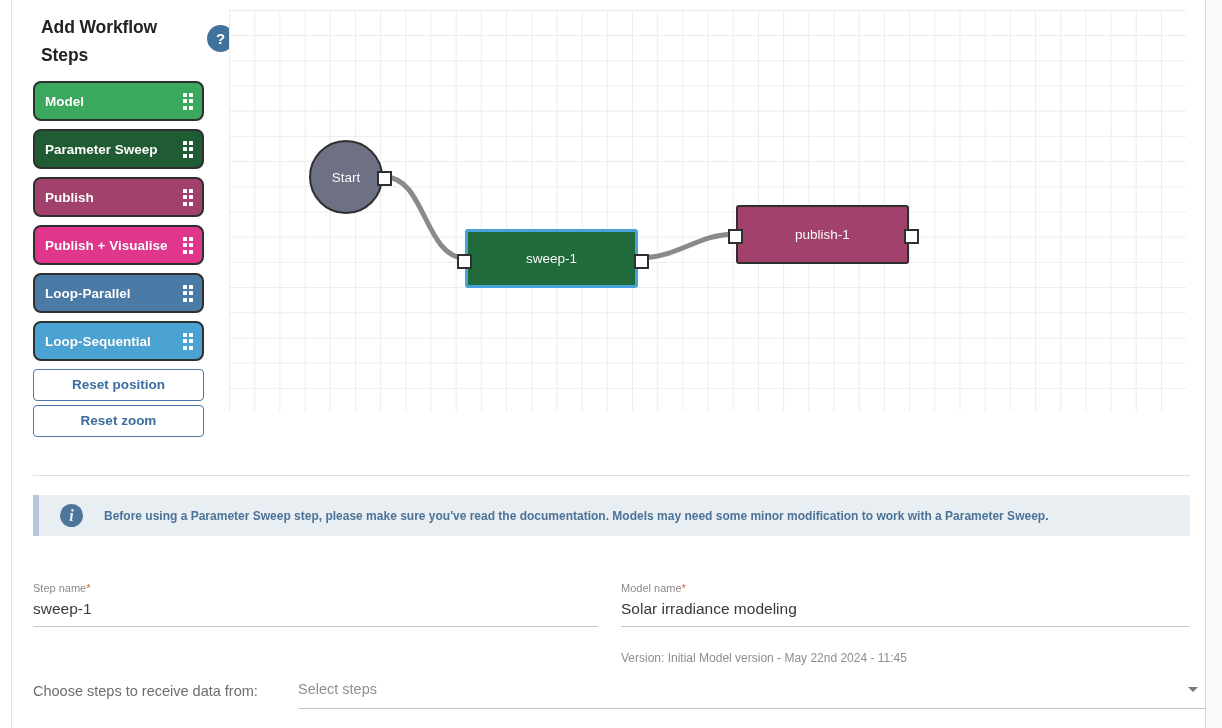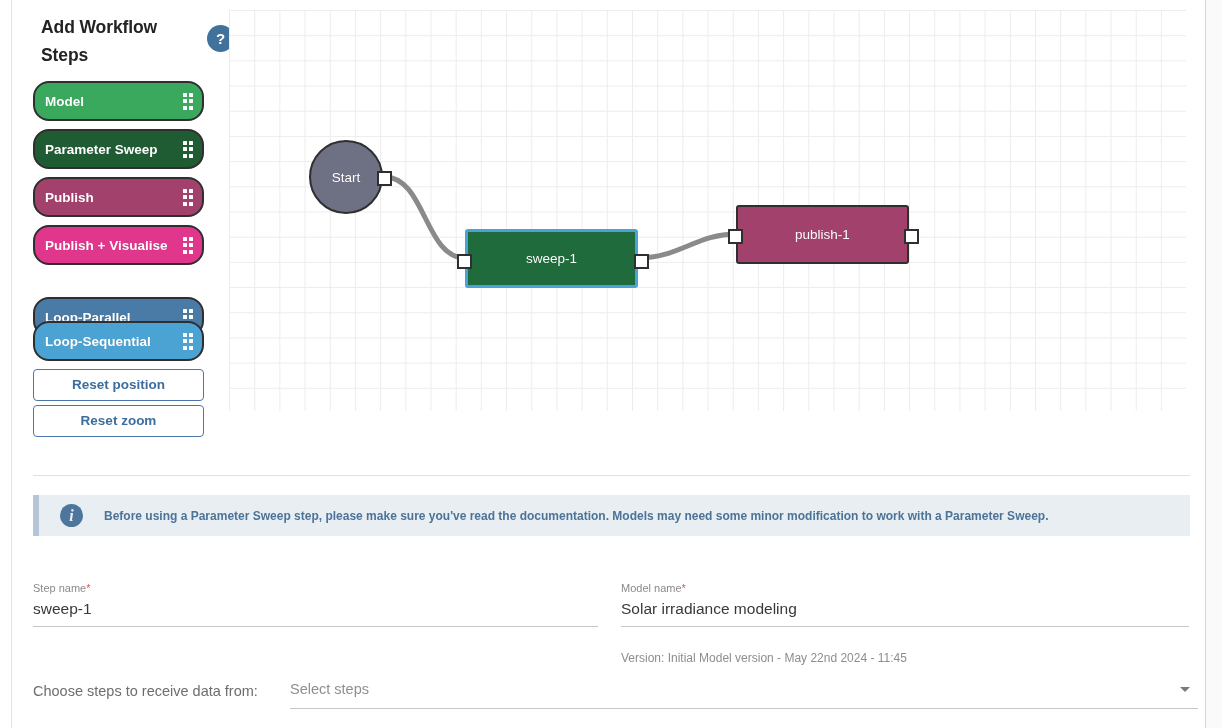--- a/index.html
+++ b/index.html
@@ -73,21 +73,21 @@
     cursor: pointer;
     user-select: none;
   }
 
   .step-btn {
     position: absolute;
     left: 0;
     width: 171px;
     height: 40px;
     border: 2px solid #2f2f2f;
-    border-radius: 16px;
+    border-radius: 8px;
     box-sizing: border-box;
     cursor: grab;
     color: #ffffff;
     display: flex;
     align-items: center;
     justify-content: space-between;
     padding: 0 9px 0 10px;
   }
   .step-btn .step-label {
     font-size: 13.5px;
@@ -280,21 +280,21 @@
   }
   #select-row .select-caption {
     position: absolute;
     left: 0; top: 5px;
     font-size: 14.5px;
     color: #6d6d6d;
     white-space: nowrap;
   }
   #select-row .select-control {
     position: absolute;
-    left: 257px; top: 0;
+    left: 265px; top: 0;
     width: 908px;
   }
   #select-row .select-placeholder {
     font-size: 14.5px;
     color: #8f8f8f;
     line-height: 22px;
     cursor: pointer;
   }
   #select-row .select-underline {
     height: 1px;
@@ -367,21 +367,21 @@
       <span class="drag-handle">
           <i></i>
           <i></i>
           <i></i>
           <i></i>
           <i></i>
           <i></i>
         </span>
     </div>
 
-    <div class="step-btn" style="top:273px;background:#4a7aa6;margin-top:24px;">
+    <div class="step-btn" style="top:273px;background:#4a7aa6;">
       <span class="step-label">Loop-Parallel</span>
       <span class="drag-handle">
           <i></i>
           <i></i>
           <i></i>
           <i></i>
           <i></i>
           <i></i>
         </span>
     </div>

